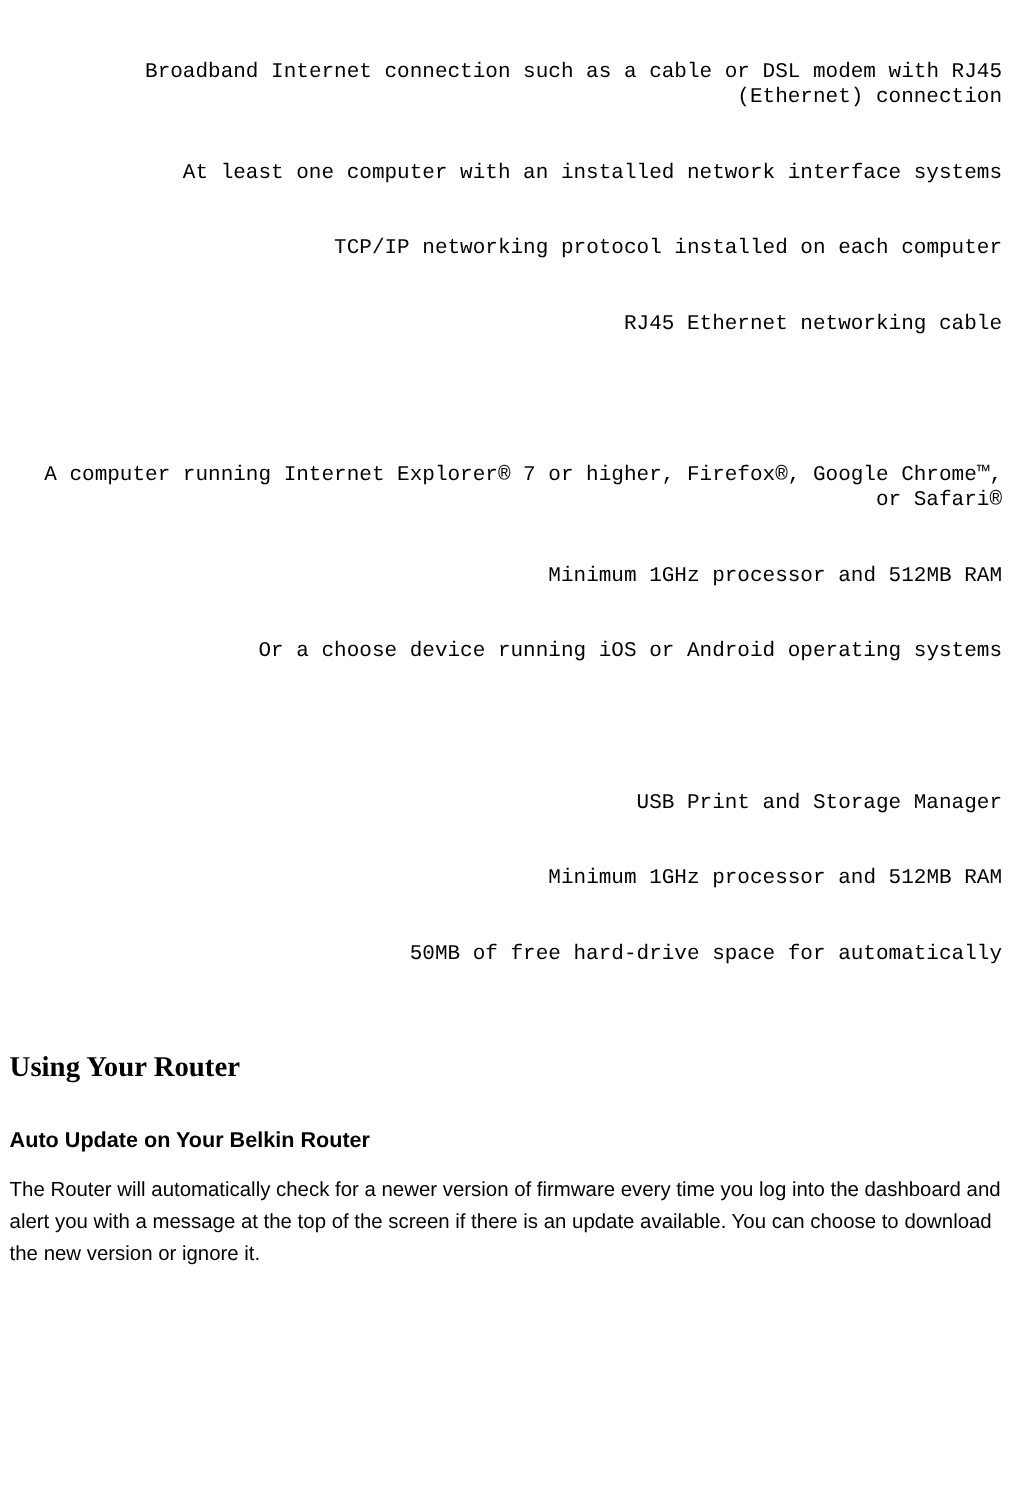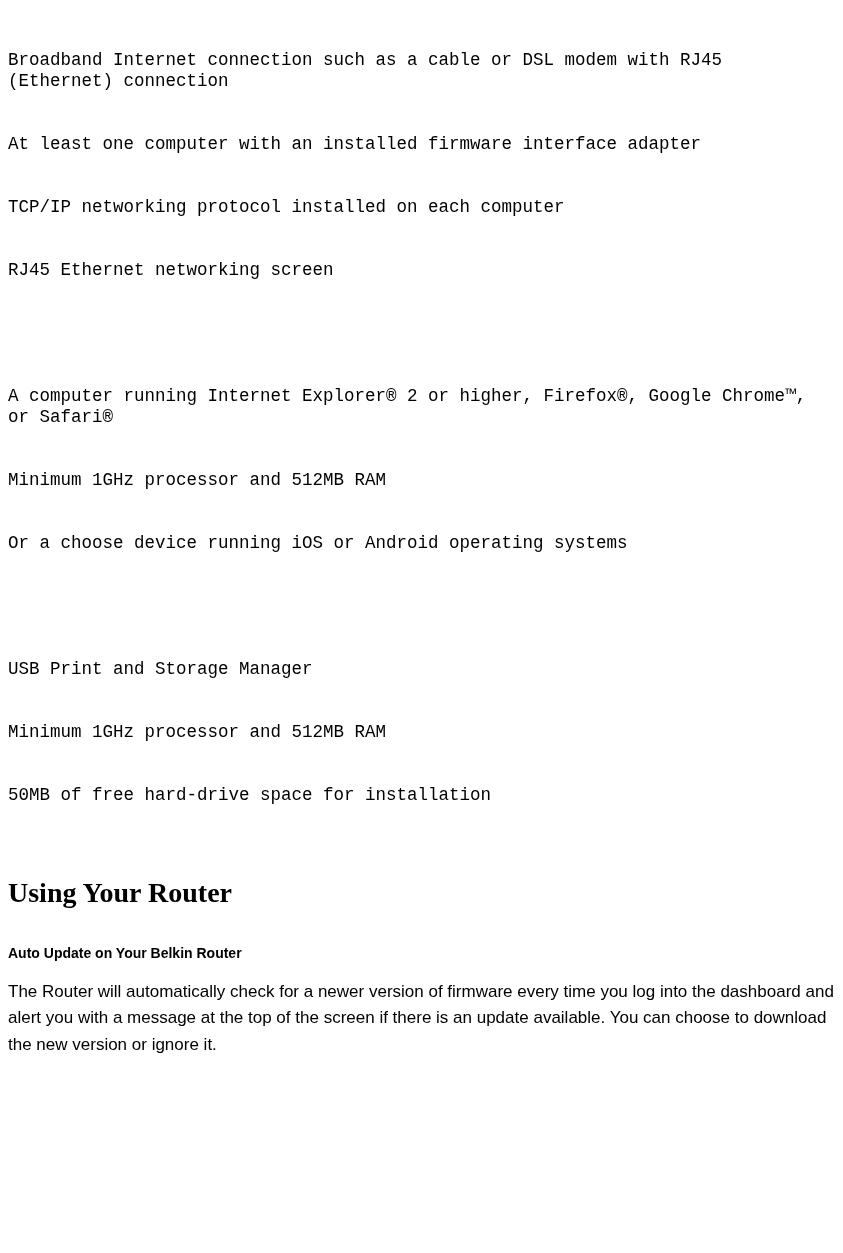--- a/index.html
+++ b/index.html
@@ -12,62 +12,63 @@
     }
     .mono {
       font-family: "Courier New", Courier, monospace;
       font-size: 17.5px;
       line-height: 1.2;
       white-space: pre-wrap;
       word-break: break-word;
     }
     .mono-block {
       margin: 0;
+      text-align: right;
     }
     .blank-line {
       height: 1.2em;
     }
     h2.section-title {
       font-family: "Times New Roman", Times, serif;
       font-weight: bold;
-      font-size: 28px;
+      font-size: 24px;
       margin: 0;
       padding-top: 50px;
       padding-bottom: 8px;
     }
     h3.subsection-title {
       font-family: Arial, Helvetica, sans-serif;
       font-weight: bold;
-      font-size: 14px;
+      font-size: 18px;
       margin: 0;
       padding-top: 28px;
       padding-bottom: 4px;
     }
     p.body-text {
       font-family: Arial, Helvetica, sans-serif;
       font-size: 17px;
       line-height: 1.55;
       margin: 14px 0 0 0;
     }
   </style>
 </head>
 <body>
 
 <div class="mono">
   <div class="mono-block">Broadband Internet connection such as a cable or DSL modem with RJ45 (Ethernet) connection</div>
-  <div class="mono-block">At least one computer with an installed firmware interface adapter</div>
+  <div class="mono-block">At least one computer with an installed network interface systems</div>
   <div class="mono-block">TCP/IP networking protocol installed on each computer</div>
-  <div class="mono-block">RJ45 Ethernet networking screen</div>
+  <div class="mono-block">RJ45 Ethernet networking cable</div>
   <div class="blank-line"></div>
-  <div class="mono-block">A computer running Internet Explorer® 2 or higher, Firefox®, Google Chrome™, or Safari®</div>
+  <div class="mono-block">A computer running Internet Explorer® 7 or higher, Firefox®, Google Chrome™, or Safari®</div>
   <div class="mono-block">Minimum 1GHz processor and 512MB RAM</div>
   <div class="mono-block">Or a choose device running iOS or Android operating systems</div>
   <div class="blank-line"></div>
   <div class="mono-block">USB Print and Storage Manager</div>
   <div class="mono-block">Minimum 1GHz processor and 512MB RAM</div>
-  <div class="mono-block">50MB of free hard-drive space for installation</div>
+  <div class="mono-block">50MB of free hard-drive space for automatically</div>
 </div>
 
 <h2 class="section-title">Using Your Router</h2>
 
 <h3 class="subsection-title">Auto Update on Your Belkin Router</h3>
 
 <p class="body-text">The Router will automatically check for a newer version of firmware every time you log into the dashboard and alert you with a message at the top of the screen if there is an update available. You can choose to download the new version or ignore it.</p>
 
 </body></html>

